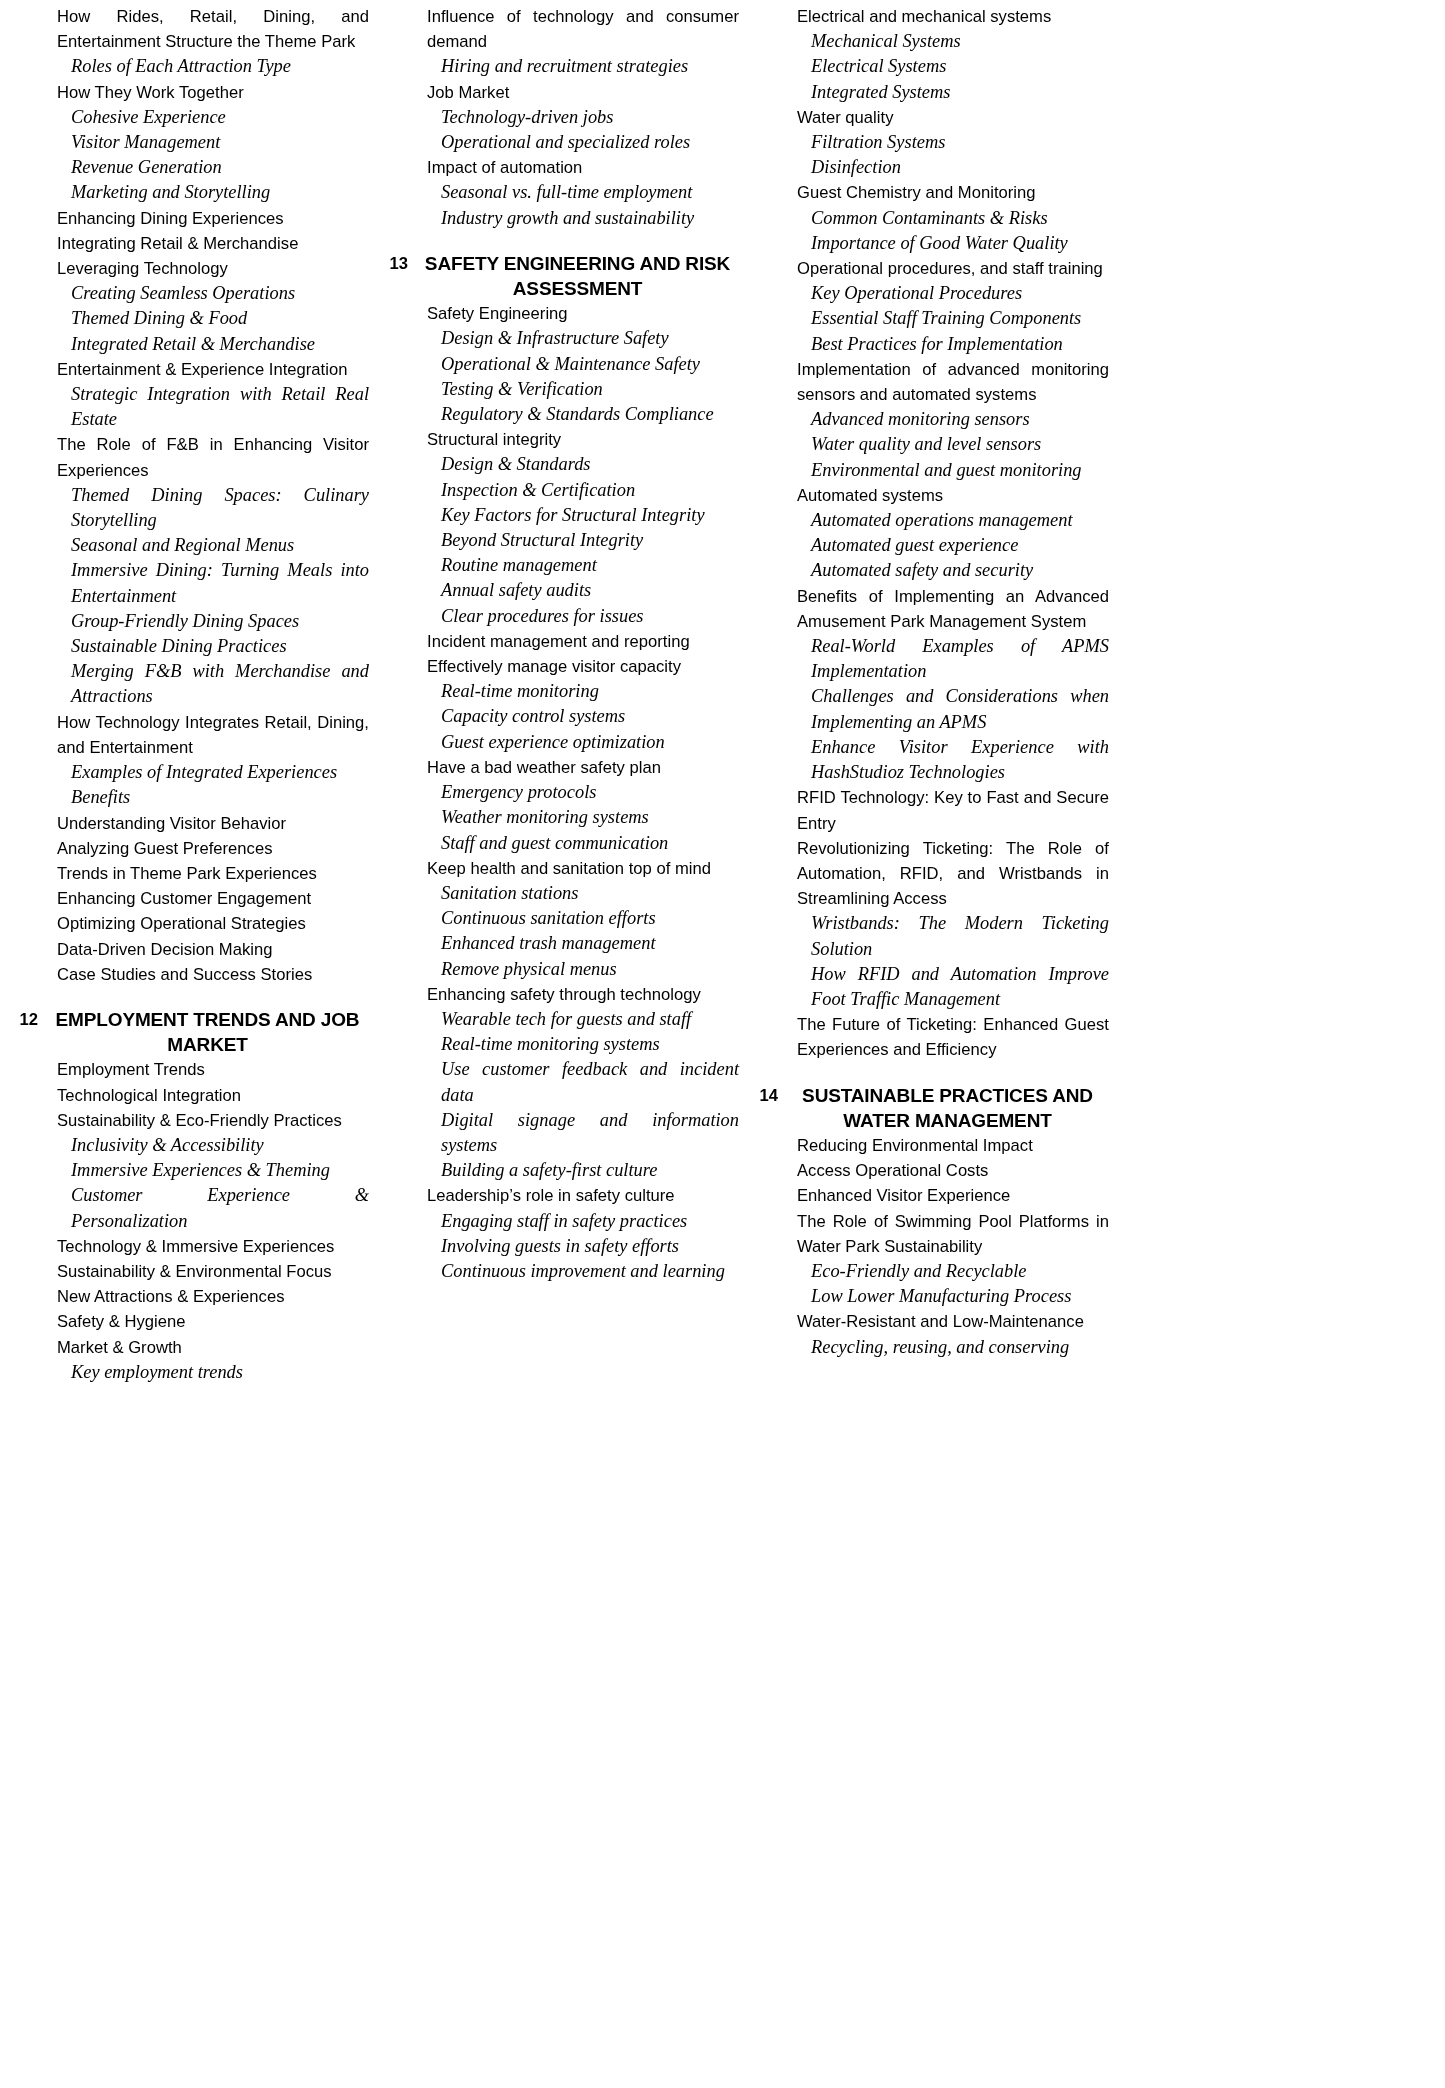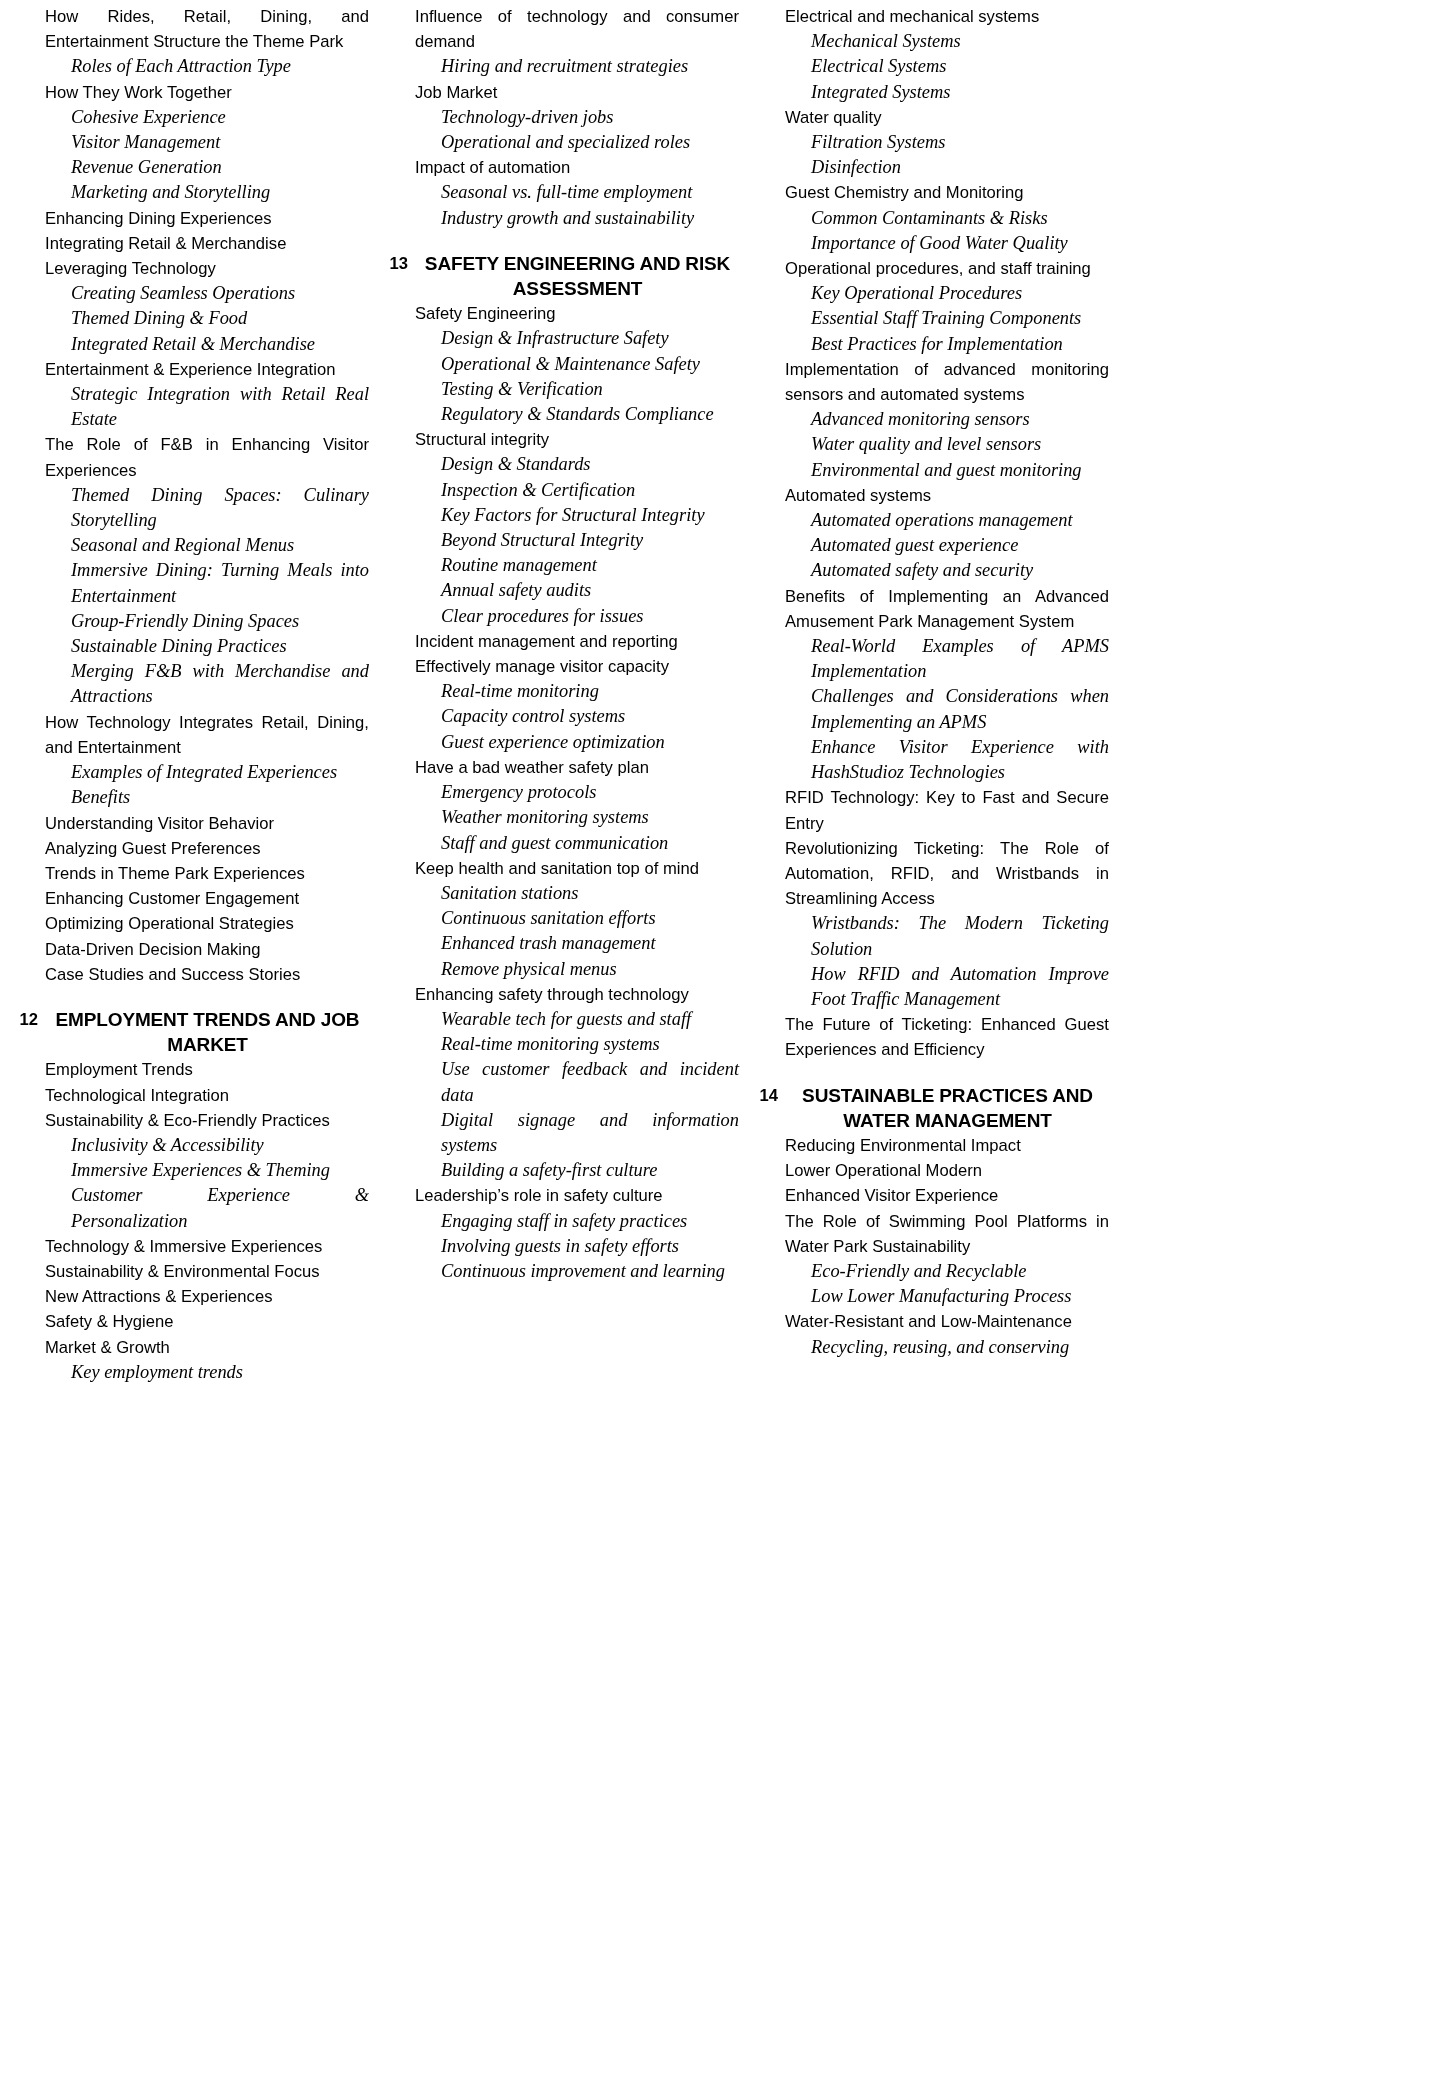--- a/index.html
+++ b/index.html
@@ -38,21 +38,21 @@
 
   
   .lvl1 {
     font-family: "Liberation Sans", sans-serif;
     font-size: 16.6px;
     line-height: 25.2px;
     text-align: justify;
     text-justify: inter-word;
     hyphens: auto;
     -webkit-hyphens: auto;
-    margin: 0 0 0 0;
+    margin: 0 0 0 12px;
     padding-right: 1px;
     letter-spacing: 0.02px;
   }
 
   
   .lvl2 {
     font-family: "Liberation Serif", serif;
     font-style: italic;
     font-size: 18.4px;
     line-height: 25.2px;
@@ -234,21 +234,21 @@
       <p class="entry lvl1">RFID Technology: Key to Fast and Secure Entry</p>
       <p class="entry lvl1">Revolutionizing Ticketing: The Role of Automation, RFID, and Wristbands in Streamlining Access</p>
       <p class="entry lvl2">Wristbands: The Modern Ticketing Solution</p>
       <p class="entry lvl2">How RFID and Automation Improve Foot Traffic Management</p>
       <p class="entry lvl1">The Future of Ticketing: Enhanced Guest Experiences and Efficiency</p>
       <div class="entry chapter">
         <span class="num">14</span>
         <span class="title">SUSTAINABLE PRACTICES AND WATER MANAGEMENT</span>
       </div>
       <p class="entry lvl1">Reducing Environmental Impact</p>
-      <p class="entry lvl1">Lower Operational Modern</p>
+      <p class="entry lvl1">Access Operational Costs</p>
       <p class="entry lvl1">Enhanced Visitor Experience</p>
       <p class="entry lvl1">The Role of Swimming Pool Platforms in Water Park Sustainability</p>
       <p class="entry lvl2">Eco-Friendly and Recyclable</p>
       <p class="entry lvl2">Low Lower Manufacturing Process</p>
       <p class="entry lvl1">Water-Resistant and Low-Maintenance</p>
       <p class="entry lvl2">Recycling, reusing, and conserving</p>
     </div>
 </div>
 
 </body></html>

